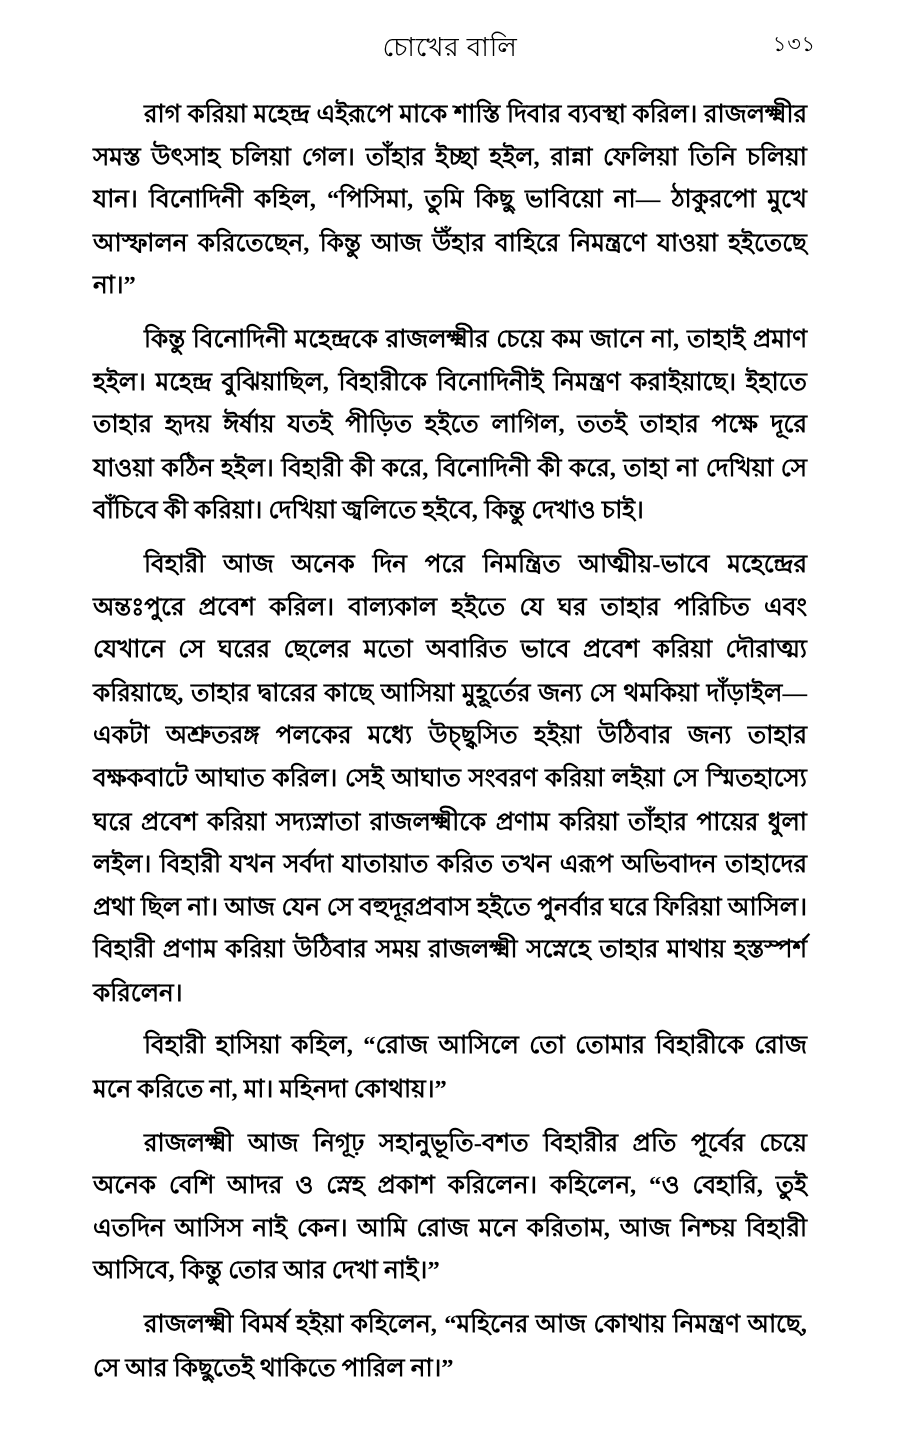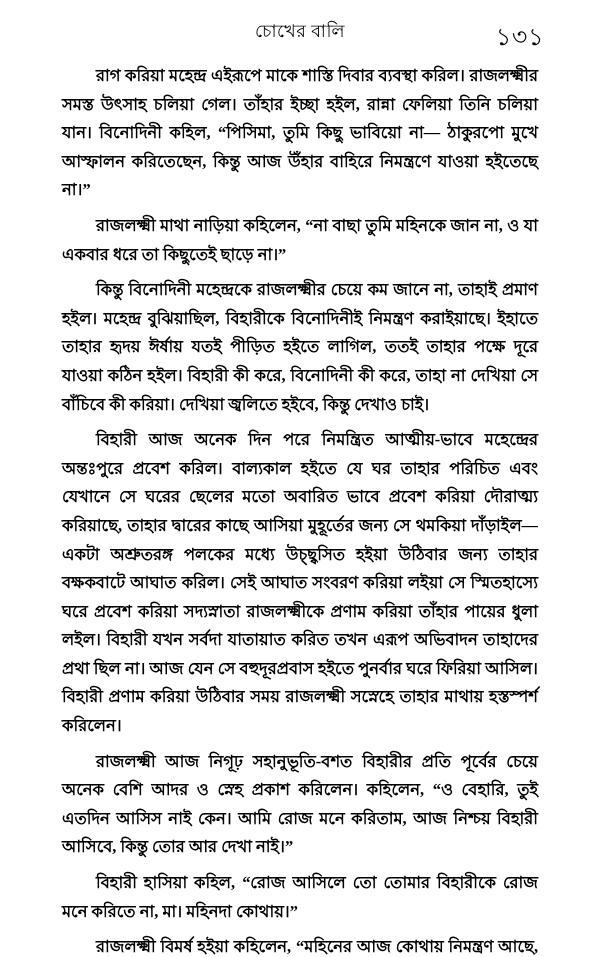--- a/index.html
+++ b/index.html
@@ -32,21 +32,21 @@
   .header-title {
     font-size: 17.5px;
     letter-spacing: 0.5px;
     text-align: center;
     width: 100%;
   }
   .header-page-number {
     position: absolute;
     right: -6px;
     top: 0;
-    font-size: 24px;
+    font-size: 14px;
     letter-spacing: 0.5px;
   }
   .body-text {
     font-size: 16.4px;
     line-height: 28.6px;
     text-align: justify;
     text-justify: inter-word;
   }
   .para {
     margin: 0 0 7px 0;
@@ -63,22 +63,21 @@
 
 <div class="page">
 
   <div class="header">
     <div class="header-title">চোখের বালি</div>
     <div class="header-page-number">১৩১</div>
   </div>
 
   <div class="body-text">
     <p class="para">রাগ করিয়া মহেন্দ্র এইরূপে মাকে শাস্তি দিবার ব্যবস্থা করিল। রাজলক্ষ্মীর সমস্ত উৎসাহ চলিয়া গেল। তাঁহার ইচ্ছা হইল, রান্না ফেলিয়া তিনি চলিয়া যান। বিনোদিনী কহিল, “পিসিমা, তুমি কিছু ভাবিয়ো না— ঠাকুরপো মুখে আস্ফালন করিতেছেন, কিন্তু আজ উঁহার বাহিরে নিমন্ত্রণে যাওয়া হইতেছে না।”</p>
-    <p class="para">রাজলক্ষ্মী মাথা নাড়িয়া কহিলেন, “না বাছা তুমি মহিনকে জান না, ও যা একবার ধরে তা কিছুতেই ছাড়ে না।”</p>
     <p class="para">কিন্তু বিনোদিনী মহেন্দ্রকে রাজলক্ষ্মীর চেয়ে কম জানে না, তাহাই প্রমাণ হইল। মহেন্দ্র বুঝিয়াছিল, বিহারীকে বিনোদিনীই নিমন্ত্রণ করাইয়াছে। ইহাতে তাহার হৃদয় ঈর্ষায় যতই পীড়িত হইতে লাগিল, ততই তাহার পক্ষে দূরে যাওয়া কঠিন হইল। বিহারী কী করে, বিনোদিনী কী করে, তাহা না দেখিয়া সে বাঁচিবে কী করিয়া। দেখিয়া জ্বলিতে হইবে, কিন্তু দেখাও চাই।</p>
     <p class="para">বিহারী আজ অনেক দিন পরে নিমন্ত্রিত আত্মীয়-ভাবে মহেন্দ্রের অন্তঃপুরে প্রবেশ করিল। বাল্যকাল হইতে যে ঘর তাহার পরিচিত এবং যেখানে সে ঘরের ছেলের মতো অবারিত ভাবে প্রবেশ করিয়া দৌরাত্ম্য করিয়াছে, তাহার দ্বারের কাছে আসিয়া মুহূর্তের জন্য সে থমকিয়া দাঁড়াইল— একটা অশ্রুতরঙ্গ পলকের মধ্যে উচ্ছ্বসিত হইয়া উঠিবার জন্য তাহার বক্ষকবাটে আঘাত করিল। সেই আঘাত সংবরণ করিয়া লইয়া সে স্মিতহাস্যে ঘরে প্রবেশ করিয়া সদ্যস্নাতা রাজলক্ষ্মীকে প্রণাম করিয়া তাঁহার পায়ের ধুলা লইল। বিহারী যখন সর্বদা যাতায়াত করিত তখন এরূপ অভিবাদন তাহাদের প্রথা ছিল না। আজ যেন সে বহুদূরপ্রবাস হইতে পুনর্বার ঘরে ফিরিয়া আসিল। বিহারী প্রণাম করিয়া উঠিবার সময় রাজলক্ষ্মী সস্নেহে তাহার মাথায় হস্তস্পর্শ করিলেন।</p>
+    <p class="para">বিহারী হাসিয়া কহিল, “রোজ আসিলে তো তোমার বিহারীকে রোজ মনে করিতে না, মা। মহিনদা কোথায়।”</p>
     <p class="para">রাজলক্ষ্মী আজ নিগূঢ় সহানুভূতি-বশত বিহারীর প্রতি পূর্বের চেয়ে অনেক বেশি আদর ও স্নেহ প্রকাশ করিলেন। কহিলেন, “ও বেহারি, তুই এতদিন আসিস নাই কেন। আমি রোজ মনে করিতাম, আজ নিশ্চয় বিহারী আসিবে, কিন্তু তোর আর দেখা নাই।”</p>
-    <p class="para">বিহারী হাসিয়া কহিল, “রোজ আসিলে তো তোমার বিহারীকে রোজ মনে করিতে না, মা। মহিনদা কোথায়।”</p>
     <p class="para">রাজলক্ষ্মী বিমর্ষ হইয়া কহিলেন, “মহিনের আজ কোথায় নিমন্ত্রণ আছে, সে আর কিছুতেই থাকিতে পারিল না।”</p>
 
   </div>
 
 </div>
 
 </body></html>

